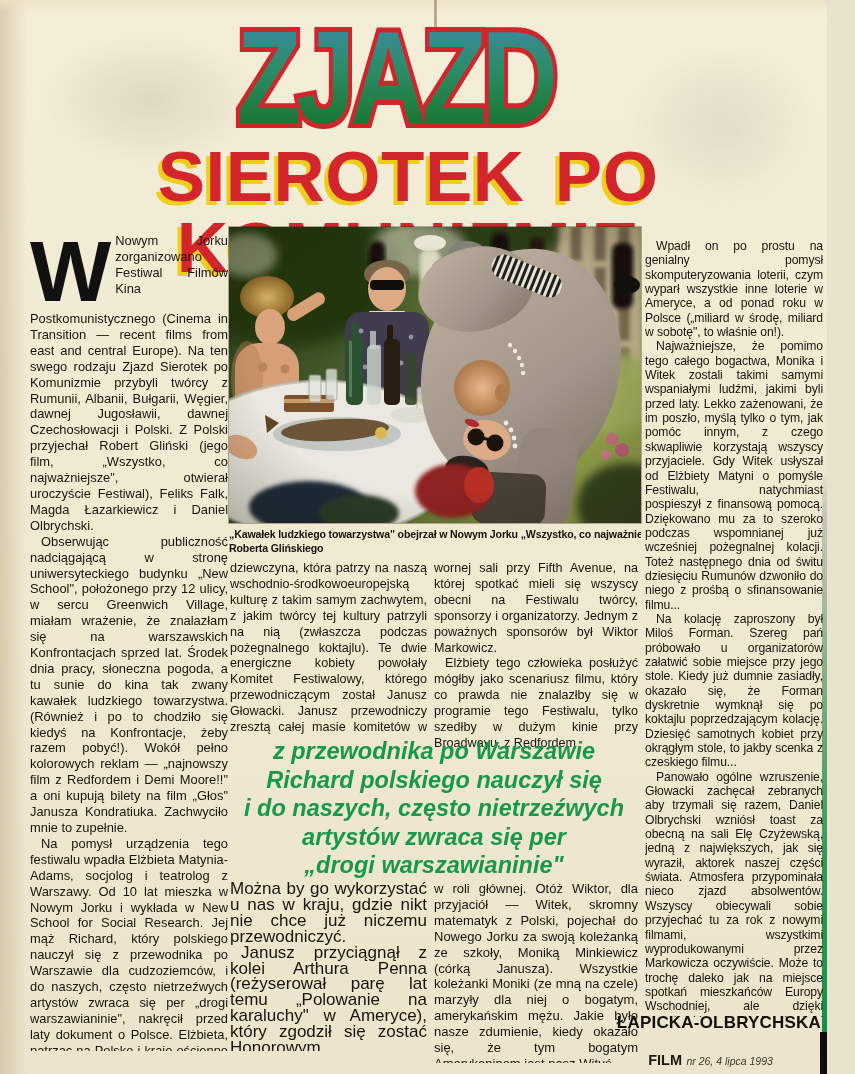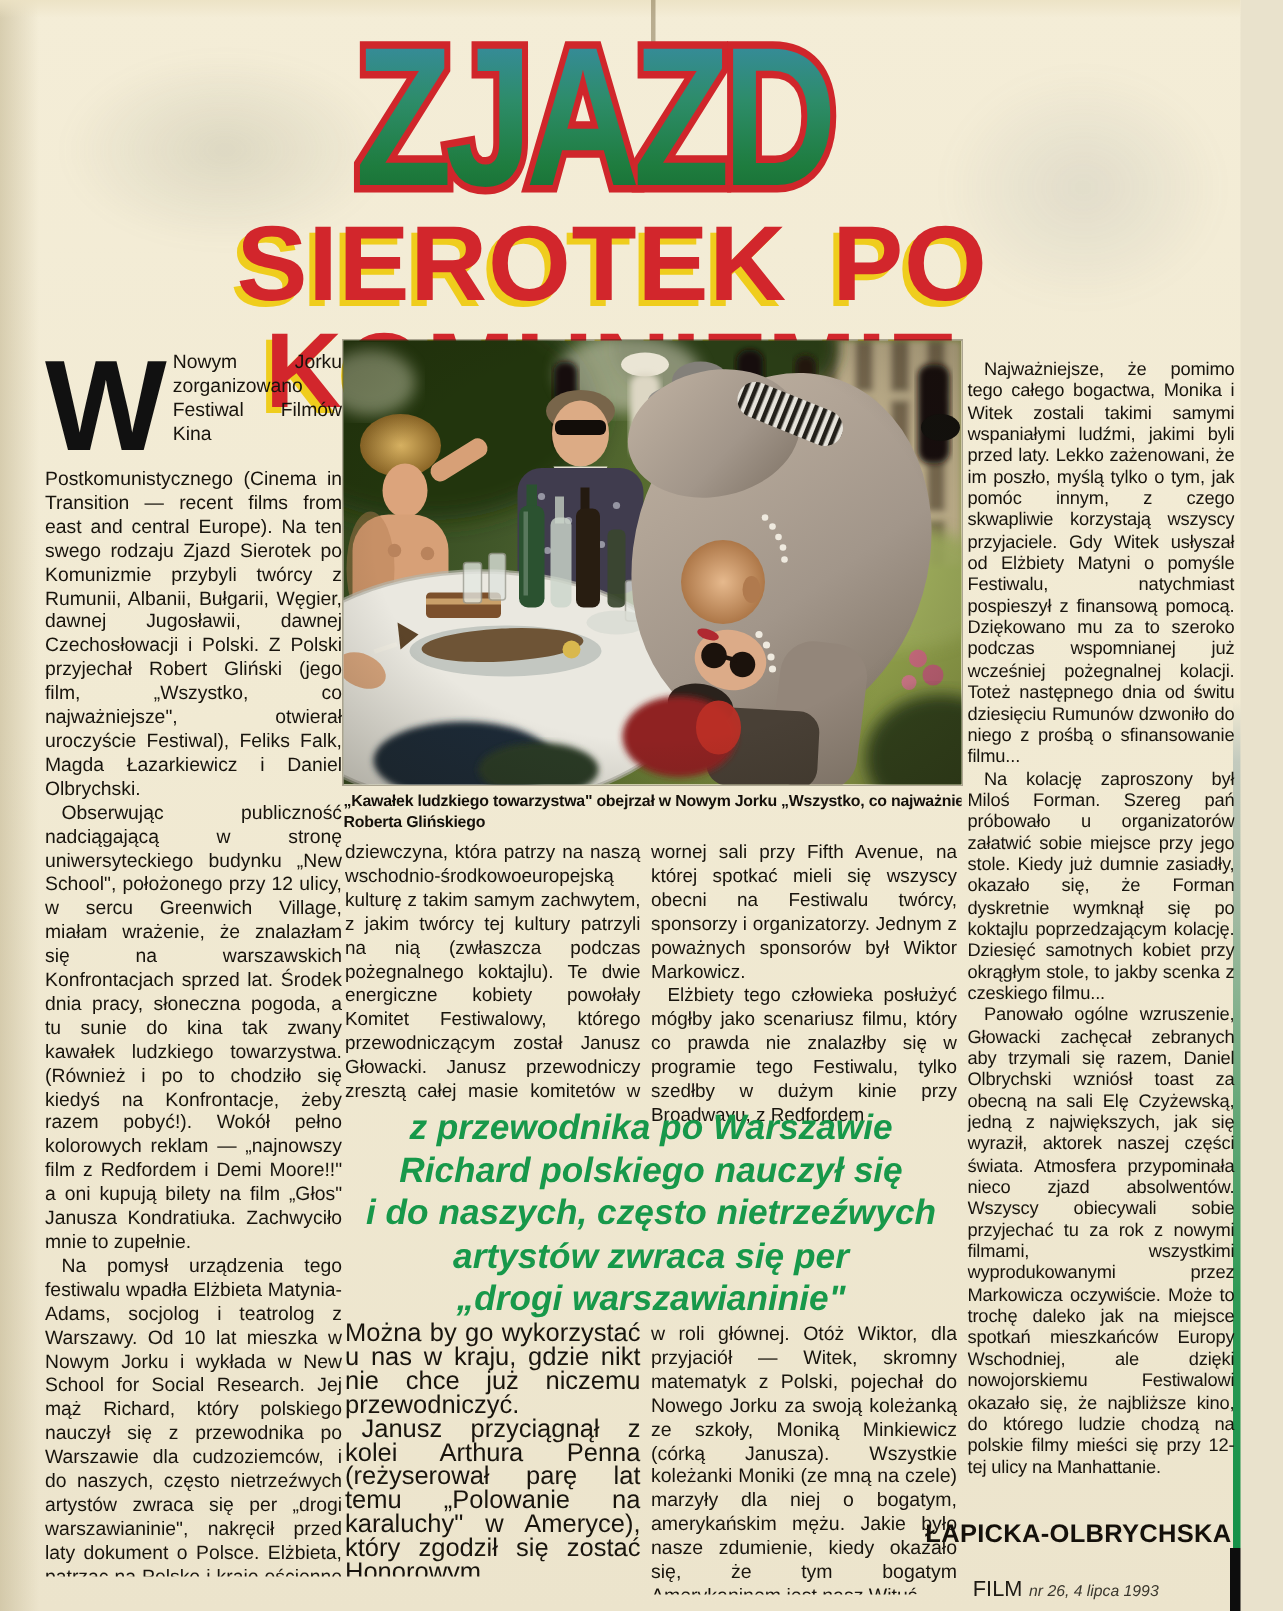--- a/index.html
+++ b/index.html
@@ -61,21 +61,21 @@
              background:linear-gradient(180deg, rgba(197,203,192,0) 0%, #c3cabe 7%, #a9bca7 22%,
                         #6ba97c 46%, #2f9a55 70%, #149148 100%); }
   .pagebox { position:absolute; left:820px; top:1032px; width:35px; height:42px; z-index:2;
              background:#0d0d0d; color:#f2f0e8; font-family:"DejaVu Serif", serif; font-style:italic;
              font-size:31px; text-align:center; line-height:42px; }
 
   
   .author { position:absolute; left:555px; top:1013px; width:266px; z-index:2; text-align:right;
             font-weight:700; font-size:17px; line-height:20px; color:#14100a; letter-spacing:.2px; }
   .footer { position:absolute; left:598px; top:1051px; width:225px; z-index:2; text-align:center; color:#1d1a14; }
-  .footer .mag { font-weight:400; font-size:14.5px;margin-top:24px; }
+  .footer .mag { font-weight:700; font-size:14.5px;margin-top:24px; }
   .footer .issue { font-style:italic; font-size:10.5px; color:#3a372e; }
 </style>
 </head>
 <body>
 
 <div class="page">
 
   <div class="ghost-blob1"></div>
   <div class="ghost-blob2"></div>
   <div class="edge-left"></div>
@@ -289,20 +289,21 @@
 
   <div class="col" id="col2-bottom">
     <p>Można by go wykorzystać u nas w kraju, gdzie nikt nie  chce już niczemu przewodniczyć.</p>
     <p>Janusz przyciągnął z kolei Arthura Penna (reżyserował parę lat temu „Polowanie na karaluchy" w Ameryce), który zgodził się zostać Honorowym Przewodniczącym Festiwalu. Kulminacyjnym momentem uroczystości towarzyszących Festiwalowi była kolacja w wyt-</p>
   </div>
   <div class="col" id="col3-bottom">
     <p>w roli głównej. Otóż Wiktor, dla przyjaciół — Witek, skromny matematyk z Polski, pojechał do Nowego Jorku za swoją koleżanką ze szkoły, Moniką Minkiewicz (córką Janusza). Wszystkie koleżanki Moniki (ze mną na czele) marzyły dla niej o bogatym, amerykańskim mężu. Jakie było nasze zdumienie, kiedy okazało się, że tym bogatym Amerykaninem jest nasz Wituś.</p>
   </div>
 
   <div class="col" id="col4">
+    <p>Wpadł on po prostu na genialny pomysł skomputeryzowania loterii, czym wyparł wszystkie inne loterie w Ameryce, a od ponad roku w Polsce („miliard w środę, miliard w sobotę", to właśnie on!).</p>
     <p>Najważniejsze, że pomimo tego całego bogactwa, Monika i Witek zostali takimi samymi wspaniałymi ludźmi, jakimi byli przed laty. Lekko zażenowani, że im poszło, myślą tylko o tym, jak pomóc innym, z czego skwapliwie korzystają wszyscy przyjaciele. Gdy Witek usłyszał od Elżbiety Matyni o pomyśle Festiwalu, natychmiast pospieszył z finansową pomocą. Dziękowano mu za to szeroko podczas wspomnianej już wcześniej pożegnalnej kolacji. Toteż następnego dnia od świtu dziesięciu Rumunów dzwoniło do niego z prośbą o sfinansowanie filmu...</p>
     <p>Na kolację zaproszony był Miloś Forman. Szereg pań próbowało u organizatorów załatwić sobie miejsce przy jego stole. Kiedy już dumnie zasiadły, okazało się, że Forman dyskretnie wymknął się po koktajlu poprzedzającym kolację. Dziesięć samotnych kobiet przy okrągłym stole, to jakby scenka z czeskiego filmu...</p>
     <p>Panowało ogólne wzruszenie, Głowacki zachęcał zebranych aby trzymali się razem, Daniel Olbrychski wzniósł toast za obecną na sali Elę Czyżewską, jedną z największych, jak się wyraził, aktorek naszej części świata. Atmosfera przypominała nieco zjazd absolwentów. Wszyscy obiecywali sobie przyjechać tu za rok z nowymi filmami, wszystkimi wyprodukowanymi przez Markowicza oczywiście. Może to trochę daleko jak na miejsce spotkań mieszkańców Europy Wschodniej, ale dzięki nowojorskiemu Festiwalowi okazało się, że najbliższe kino, do którego ludzie chodzą na polskie filmy mieści się przy 12-tej ulicy na Manhattanie.</p>
   </div>
 
   <div class="sidebar"></div>
 
   <div class="author">
     <div>ŁAPICKA-OLBRYCHSKA</div>
   </div>

